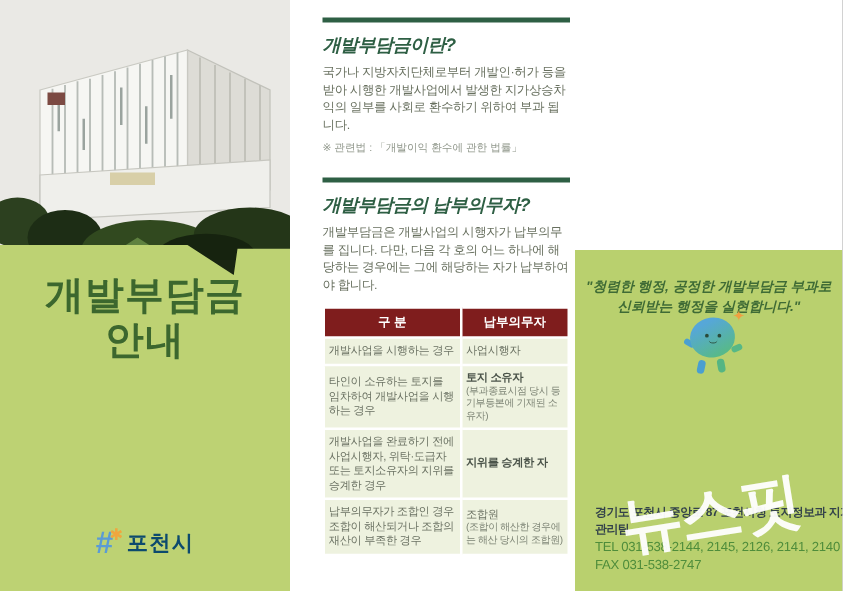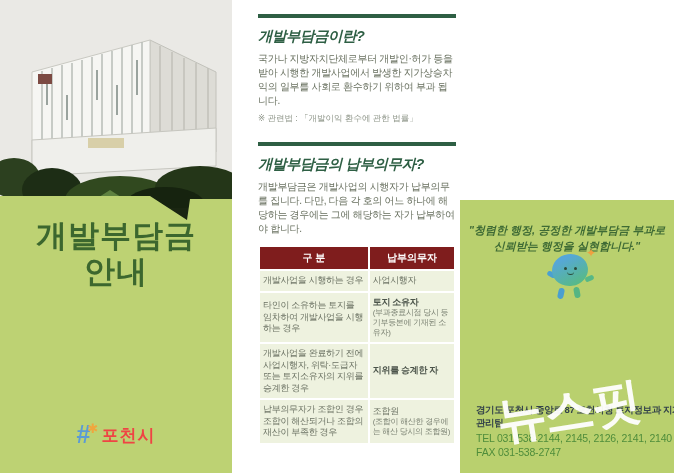--- a/index.html
+++ b/index.html
@@ -10,21 +10,21 @@
   
   .photo { position:absolute; left:0; top:0; width:232px; height:222px; background:#eae9e5; }
   .green-panel-left { position:absolute; left:0; top:196px; width:232px; height:277px;
           background:#bdd273;
           clip-path: polygon(0 0, 150px 0, 187px 24px, 190px 3px, 232px 3px, 232px 277px, 0 277px); }
   .left-title { position:absolute; left:0; top:218px; width:232px; text-align:center;
           color:#3c672e; font-weight:bold; font-size:31px; line-height:36px; letter-spacing:1px; }
   .logo { position:absolute; left:0; top:418px; width:232px; text-align:center; }
   .logo .hash { color:#5b9bd5; font-weight:bold; font-size:25px; position:relative; top:2px; }
   .logo .star { color:#f0a63e; font-size:13px; position:relative; top:-8px; left:-3px; }
-  .logo .city { color:#ef4444; font-weight:bold; font-size:17px; letter-spacing:1px; }
+  .logo .city { color:#0c4a6e; font-weight:bold; font-size:17px; letter-spacing:1px; }
 
   
   .mid { position:absolute; left:258px; top:14px; width:198px; }
   .bar { height:4px; background:#2e5f44; width:100%; }
   .h1 { color:#2e5f44; font-weight:bold; font-size:14.5px; margin:9px 0 6px 0; letter-spacing:-0.5px;font-style:italic; }
   .body-p { color:#68705f; font-size:10px; line-height:14px; letter-spacing:-0.3px; }
   .law-note { color:#8f968a; font-size:8.5px; margin-top:5px; }
   .bar2 { margin-top:17px; }
 
   table.payer { border-collapse:collapse; width:100%; margin-top:9px; }

